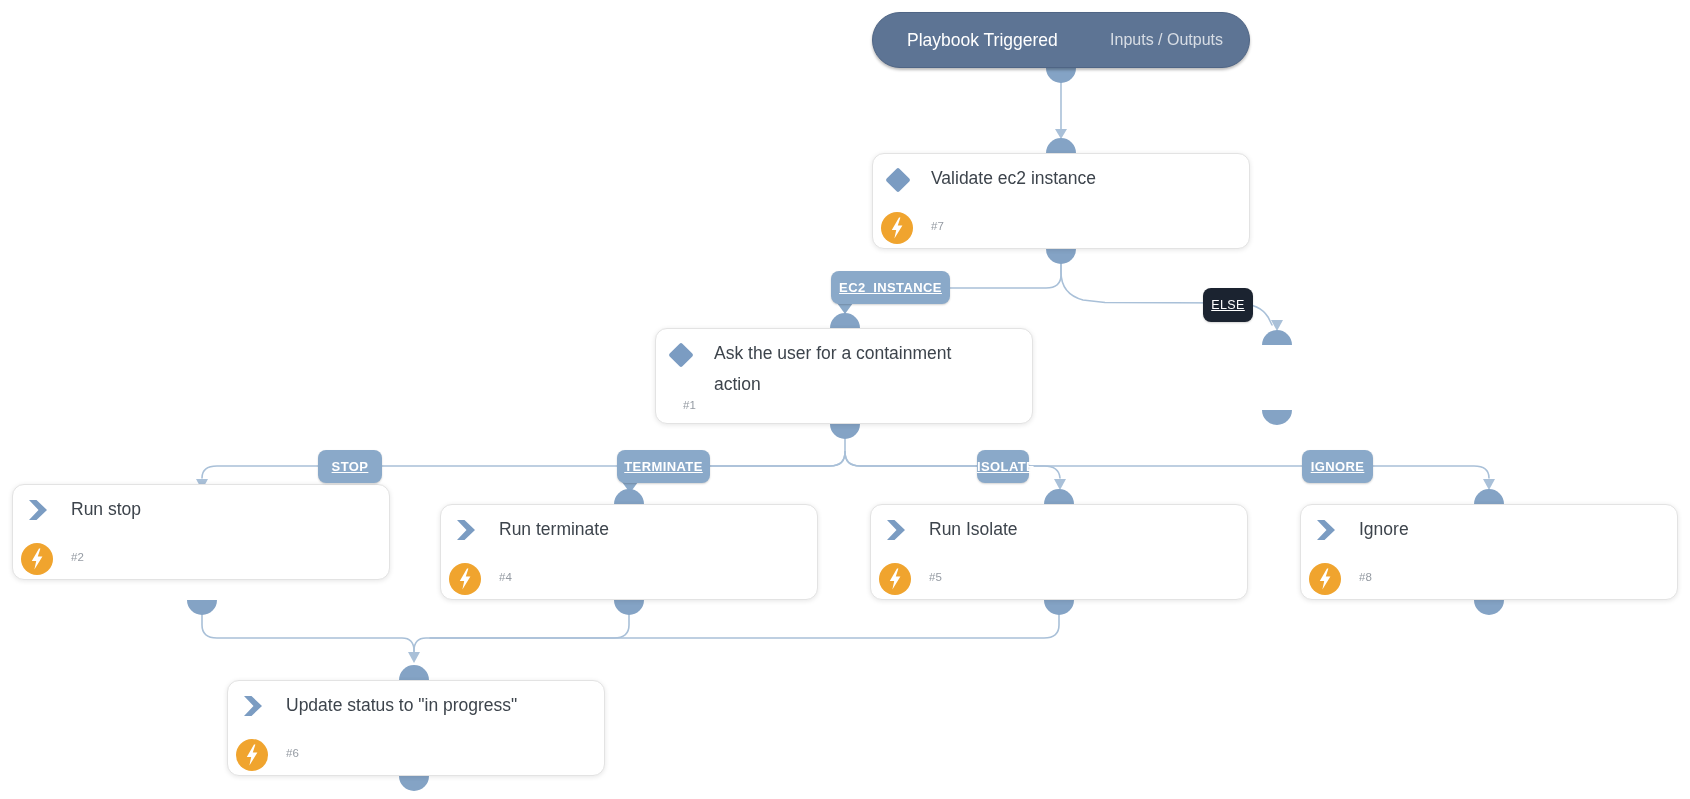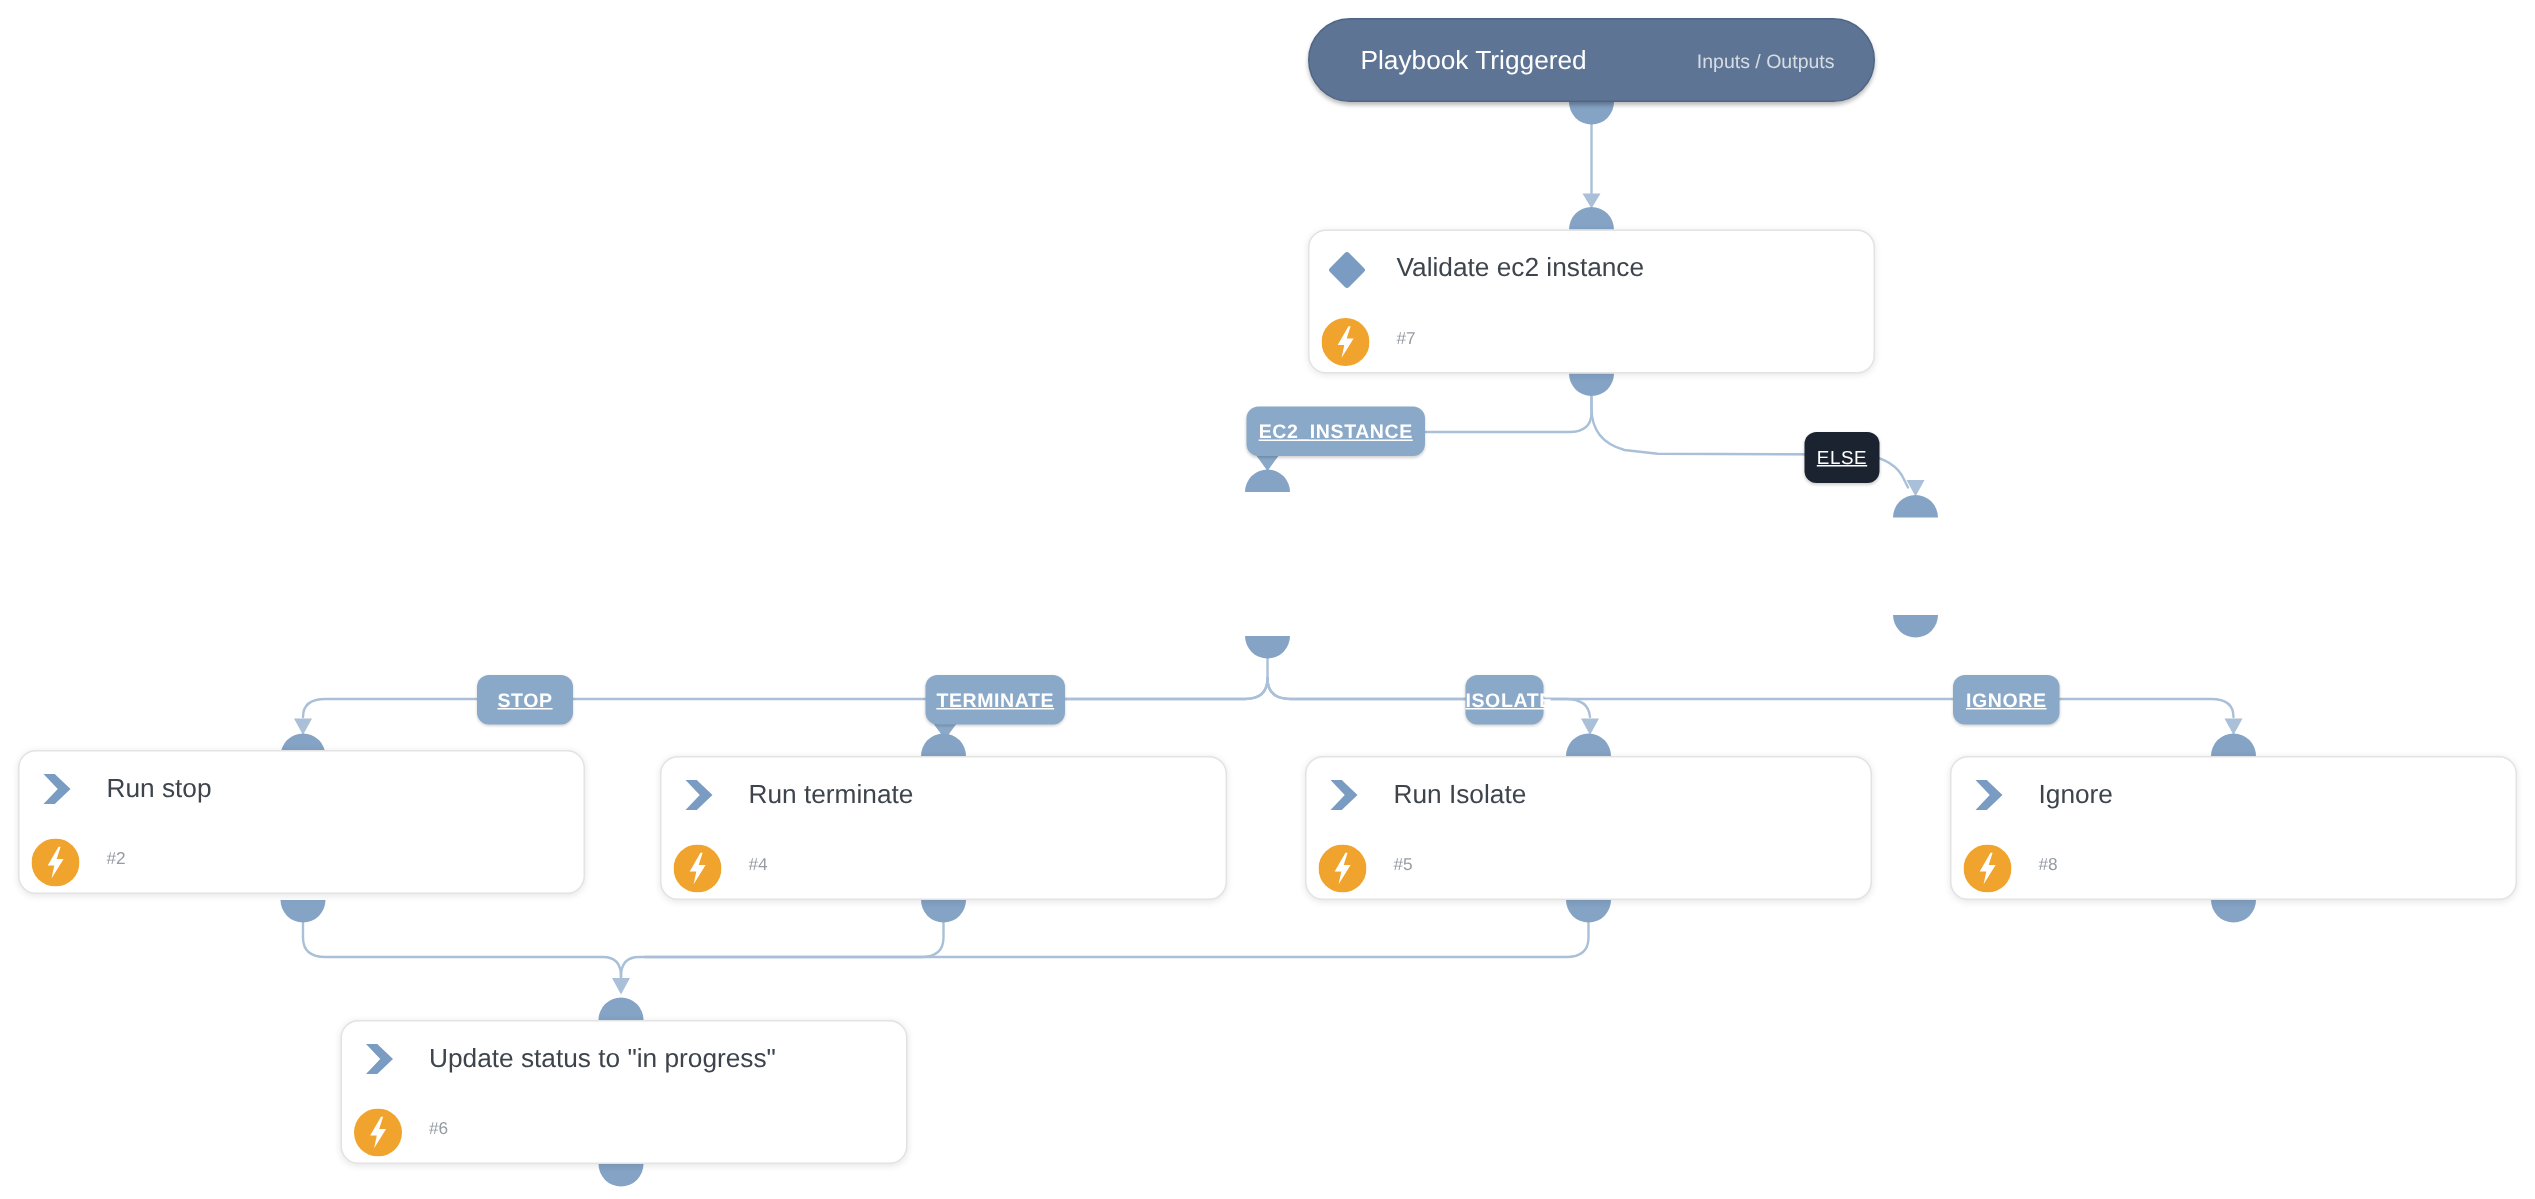--- a/index.html
+++ b/index.html
@@ -22,21 +22,21 @@
   .port{fill:var(--port);}
   .ltail{fill:var(--label-bg);}
 
   .pill{
     position:absolute;z-index:2;display:flex;align-items:center;
     background:var(--pill-bg);border:1px solid var(--pill-border);
     box-shadow:0 2px 3px rgba(0,0,0,.28);box-sizing:border-box;
     color:#fff;cursor:pointer;
   }
   .pill-title{font-size:17.5px;color:#fff;}
-  .pill-io{font-size:13px;color:rgba(255,255,255,.75);}
+  .pill-io{font-size:16px;color:rgba(255,255,255,.75);}
 
   .card{
     position:absolute;z-index:2;width:378px;height:96px;box-sizing:border-box;
     background:#fff;border:1px solid var(--card-border);border-radius:12px;
     box-shadow:0 1px 5px rgba(0,0,0,.10);cursor:pointer;
   }
   .card-title{
     position:absolute;left:58px;top:9px;right:8px;
     font-size:17.5px;line-height:1.75;color:var(--card-title);
   }
@@ -125,23 +125,32 @@
     <span class="card-title">Validate ec2 instance</span>
     <span class="bolt-icon">
       <svg width="32" height="32" viewBox="0 0 32 32">
           <circle cx="16" cy="16" r="16" fill="var(--bolt-bg)"></circle>
           <path d="M18 5.5 L10.8 18 h4.4 L13.4 26.5 L21.4 13.6 h-4.6 L19.4 5.5 Z" fill="#fff"></path>
         </svg>
     </span>
     <span class="card-id">#7</span>
   </div>
 
-
-
-  <div class="card" style="left:12px;top:500px;">
+  <div class="card card--ask" style="left:655px;top:328px;">
+    <span class="diamond-icon">
+      <svg width="32" height="32" viewBox="0 0 32 32">
+          <rect x="7" y="7" width="18" height="18" rx="2" transform="rotate(45 16 16)" fill="var(--icon-fill)"></rect>
+        </svg>
+    </span>
+    <span class="card-title">Ask the user for a containment action</span>
+    <span class="card-id">#1</span>
+  </div>
+
+
+  <div class="card" style="left:12px;top:484px;">
     <span class="chevron-icon">
       <svg width="20" height="22" viewBox="0 0 20 22">
           <path d="M1 1 H8.5 L19 11 L8.5 21 H1 L10.5 11 Z" fill="var(--icon-fill)"></path>
         </svg>
     </span>
     <span class="card-title">Run stop</span>
     <span class="bolt-icon">
       <svg width="32" height="32" viewBox="0 0 32 32">
           <circle cx="16" cy="16" r="16" fill="var(--bolt-bg)"></circle>
           <path d="M18 5.5 L10.8 18 h4.4 L13.4 26.5 L21.4 13.6 h-4.6 L19.4 5.5 Z" fill="#fff"></path>

